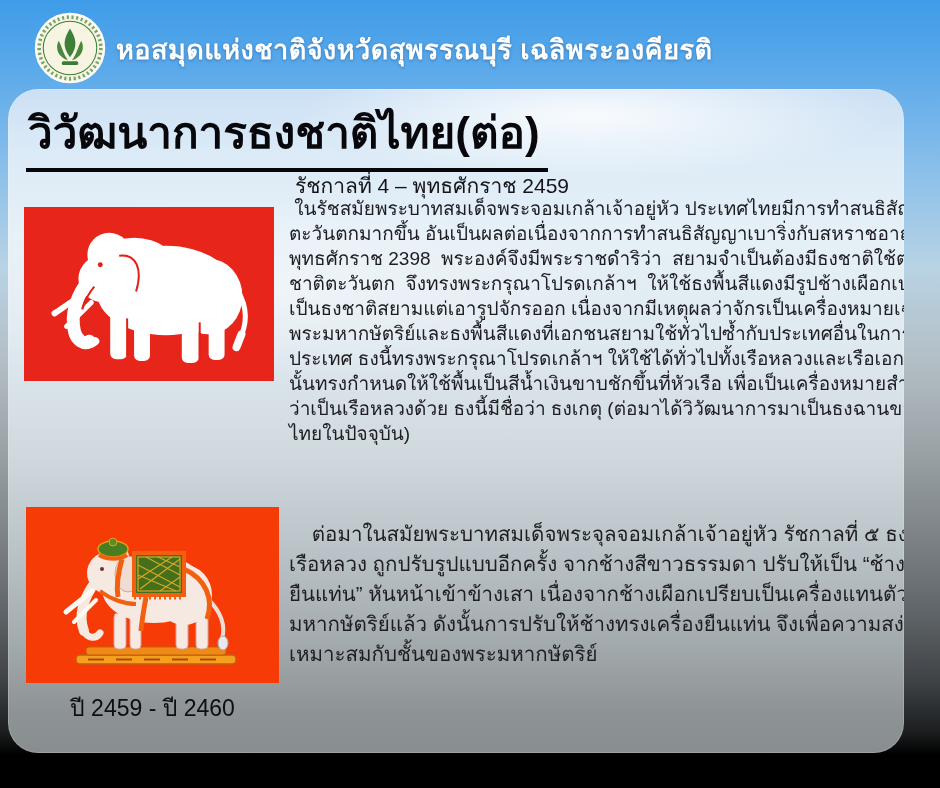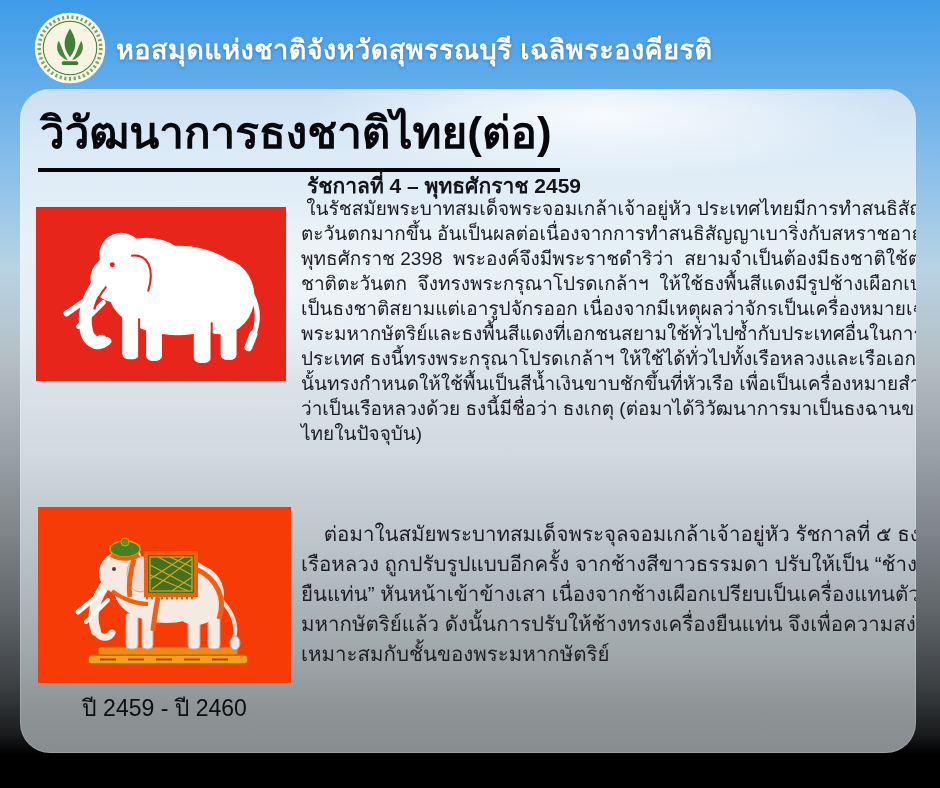--- a/index.html
+++ b/index.html
@@ -11,33 +11,33 @@
   }
   .abs{position:absolute;}
   
   .header-logo{left:34px;top:12px;width:72px;height:72px;}
   .header-title{
     left:116px;top:28px;color:#ffffff;font-size:27px;font-weight:bold;
     text-shadow:0 1px 3px rgba(20,60,110,.45);letter-spacing:.5px;white-space:nowrap;
   }
   
   .panel{
-    left:20px;top:89px;width:896px;height:664px;border-radius:30px;overflow:hidden;
+    left:8px;top:89px;width:896px;height:664px;border-radius:30px;overflow:hidden;
     background:
       radial-gradient(420px 90px at 65% 4%, rgba(255,255,255,.85), rgba(255,255,255,0) 70%),
       radial-gradient(520px 130px at 28% 30%, rgba(255,255,255,.45), rgba(255,255,255,0) 70%),
       linear-gradient(180deg,#cce0f4 0%,#dcebf7 10%,#e6f0f7 22%,#dfe9f0 38%,#cfd9de 55%,
         #b9c2c6 70%,#a2a9ac 84%,#8d9294 94%,#888d8f 100%);
     box-shadow:inset 0 0 0 1px rgba(255,255,255,.18);
   }
   .main-title{
     left:18px;top:8px;font-size:44px;font-weight:bold;color:#07070c;
     border-bottom:4px solid #05050a;padding:0 8px 1px 2px;white-space:nowrap;
   }
-  .sec-heading{left:287px;top:80px;font-size:21px;font-weight:bold;color:#141419;white-space:pre;}
+  .sec-heading{left:287px;top:80px;font-size:21px;font-weight:normal;color:#141419;white-space:pre;}
   .body-text{color:#1d1d22;white-space:pre;}
   .sec1-body{left:281px;top:107px;font-size:19px;line-height:25px;}
   .sec2-body{left:281px;top:430px;font-size:20.5px;line-height:30px;}
   
   .flag{overflow:hidden;}
   .flag svg{display:block;width:100%;height:100%;}
   .flag1{left:16px;top:118px;width:250px;height:174px;}
   .flag2{left:18px;top:418px;width:253px;height:176px;}
   .caption{font-size:23px;color:#0e0e12;text-align:center;white-space:nowrap;}
   .caption1{left:16px;top:299px;width:250px;}

